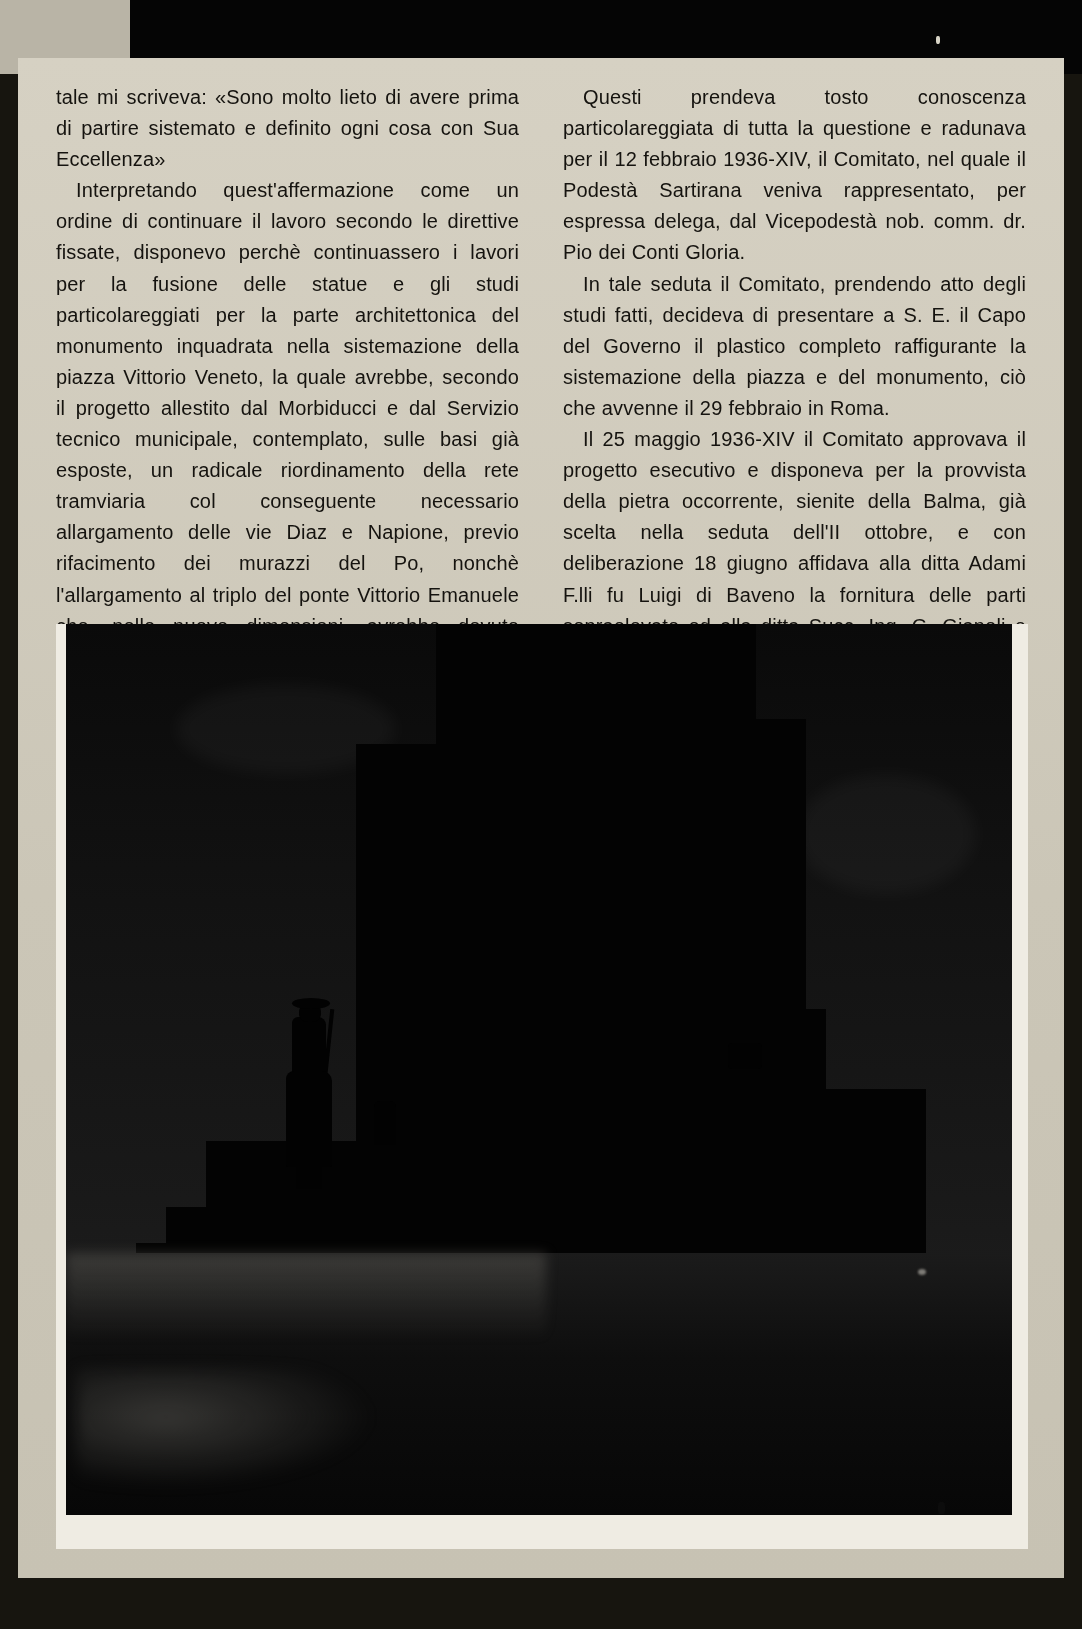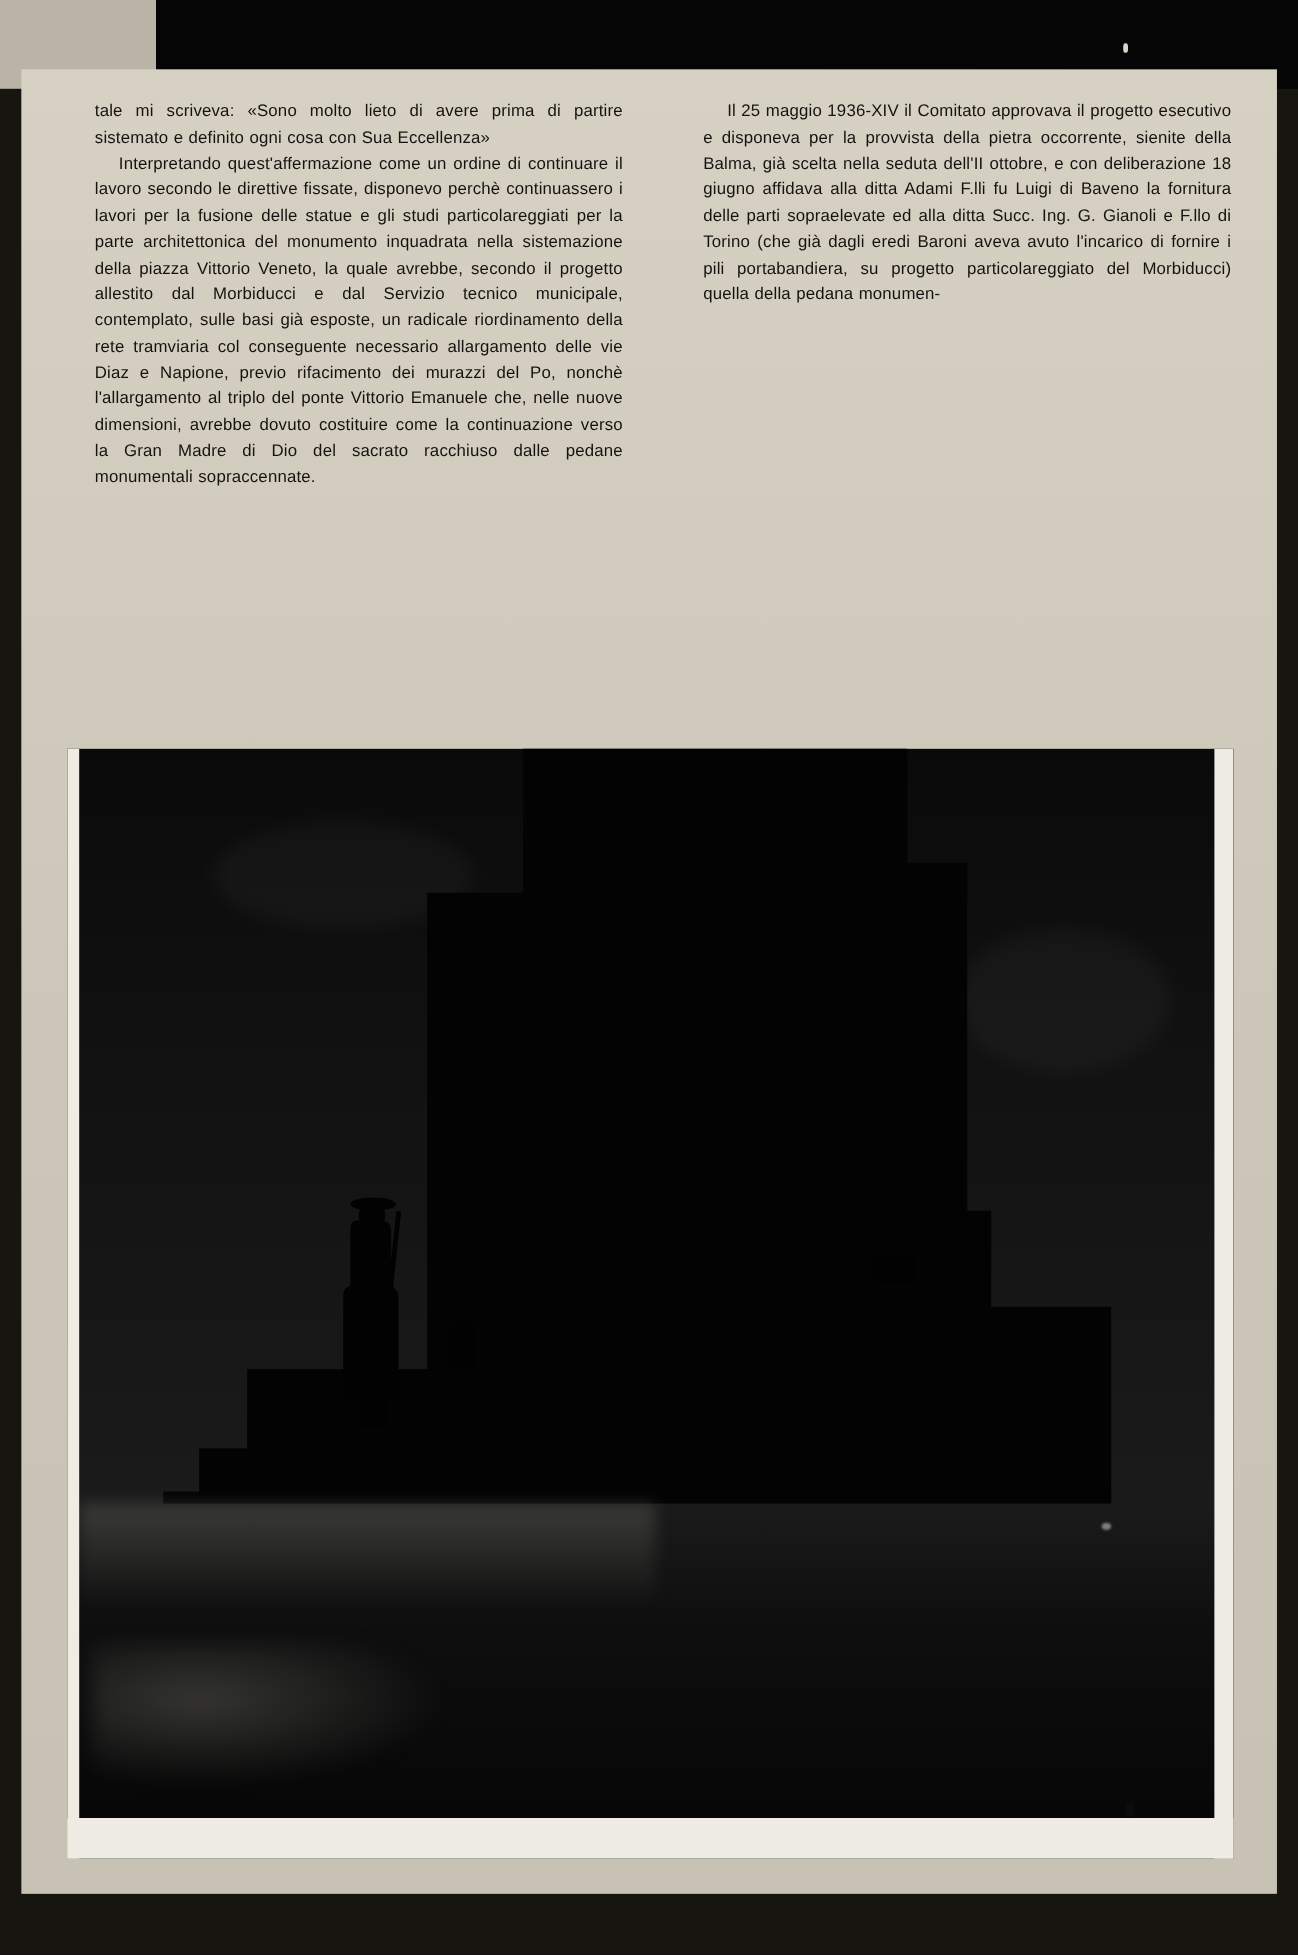--- a/index.html
+++ b/index.html
@@ -64,26 +64,25 @@
     left: 38px;
     top: 24px;
     width: 970px;
     height: 510px;
     display: flex;
     gap: 44px;
   }
   .col {
     width: 463px;
     color: #15130f;
-    font-size: 14px;
+    font-size: 20px;
     line-height: 1.555;
     text-align: justify;
     letter-spacing: 0.15px;
     word-spacing: 0.4px;
-    margin-left: 23px;
   }
   .col p {
     margin: 0;
     text-indent: 20px;
   }
   .col p.noindent {
     text-indent: 0;
   }
 
   
@@ -216,20 +215,22 @@
 
 <div class="page">
   <div class="paper-tint"></div>
 
   <div class="text-area">
     <div class="col">
       <p class="noindent">tale mi scriveva: «Sono molto lieto di avere prima di partire sistemato e definito ogni cosa con Sua Eccellenza»</p>
       <p>Interpretando quest'affermazione come un ordine di continuare il lavoro secondo le direttive fissate, disponevo perchè continuassero i lavori per la fusione delle statue e gli studi particolareggiati per la parte architettonica del monumento inquadrata nella sistemazione della piazza Vittorio Veneto, la quale avrebbe, secondo il progetto allestito dal Morbiducci e dal Servizio tecnico municipale, contemplato, sulle basi già esposte, un radicale riordinamento della rete tramviaria col conseguente necessario allargamento delle vie Diaz e Napione, previo rifacimento dei murazzi del Po, nonchè l'allargamento al triplo del ponte Vittorio Emanuele che, nelle nuove dimensioni, avrebbe dovuto costituire come la continuazione verso la Gran Madre di Dio del sacrato racchiuso dalle pedane monumentali sopraccennate.</p>
     </div>
     <div class="col">
+      <p>Questi prendeva tosto conoscenza particolareggiata di tutta la questione e radunava per il 12 febbraio 1936-XIV, il Comitato, nel quale il Podestà Sartirana veniva rappresentato, per espressa delega, dal Vicepodestà nob. comm. dr. Pio dei Conti Gloria.</p>
+      <p>In tale seduta il Comitato, prendendo atto degli studi fatti, decideva di presentare a S. E. il Capo del Governo il plastico completo raffigurante la sistemazione della piazza e del monumento, ciò che avvenne il 29 febbraio in Roma.</p>
       <p>Il 25 maggio 1936-XIV il Comitato approvava il progetto esecutivo e disponeva per la provvista della pietra occorrente, sienite della Balma, già scelta nella seduta dell'II ottobre, e con deliberazione 18 giugno affidava alla ditta Adami F.lli fu Luigi di Baveno la fornitura delle parti sopraelevate ed alla ditta Succ. Ing. G. Gianoli e F.llo di Torino (che già dagli eredi Baroni aveva avuto l'incarico di fornire i pili portabandiera, su progetto particolareggiato del Morbiducci) quella della pedana monumen-</p>
     </div>
   </div>
 
   <div class="photo-frame">
     <div class="photo">
       <div class="sky-blotch" style="left:120px; top:60px; width:220px; height:90px;"></div>
       <div class="sky-blotch" style="left:740px; top:150px; width:180px; height:120px;"></div>
       <div class="sky-blotch" style="left:430px; top:30px; width:260px; height:70px;"></div>
 

